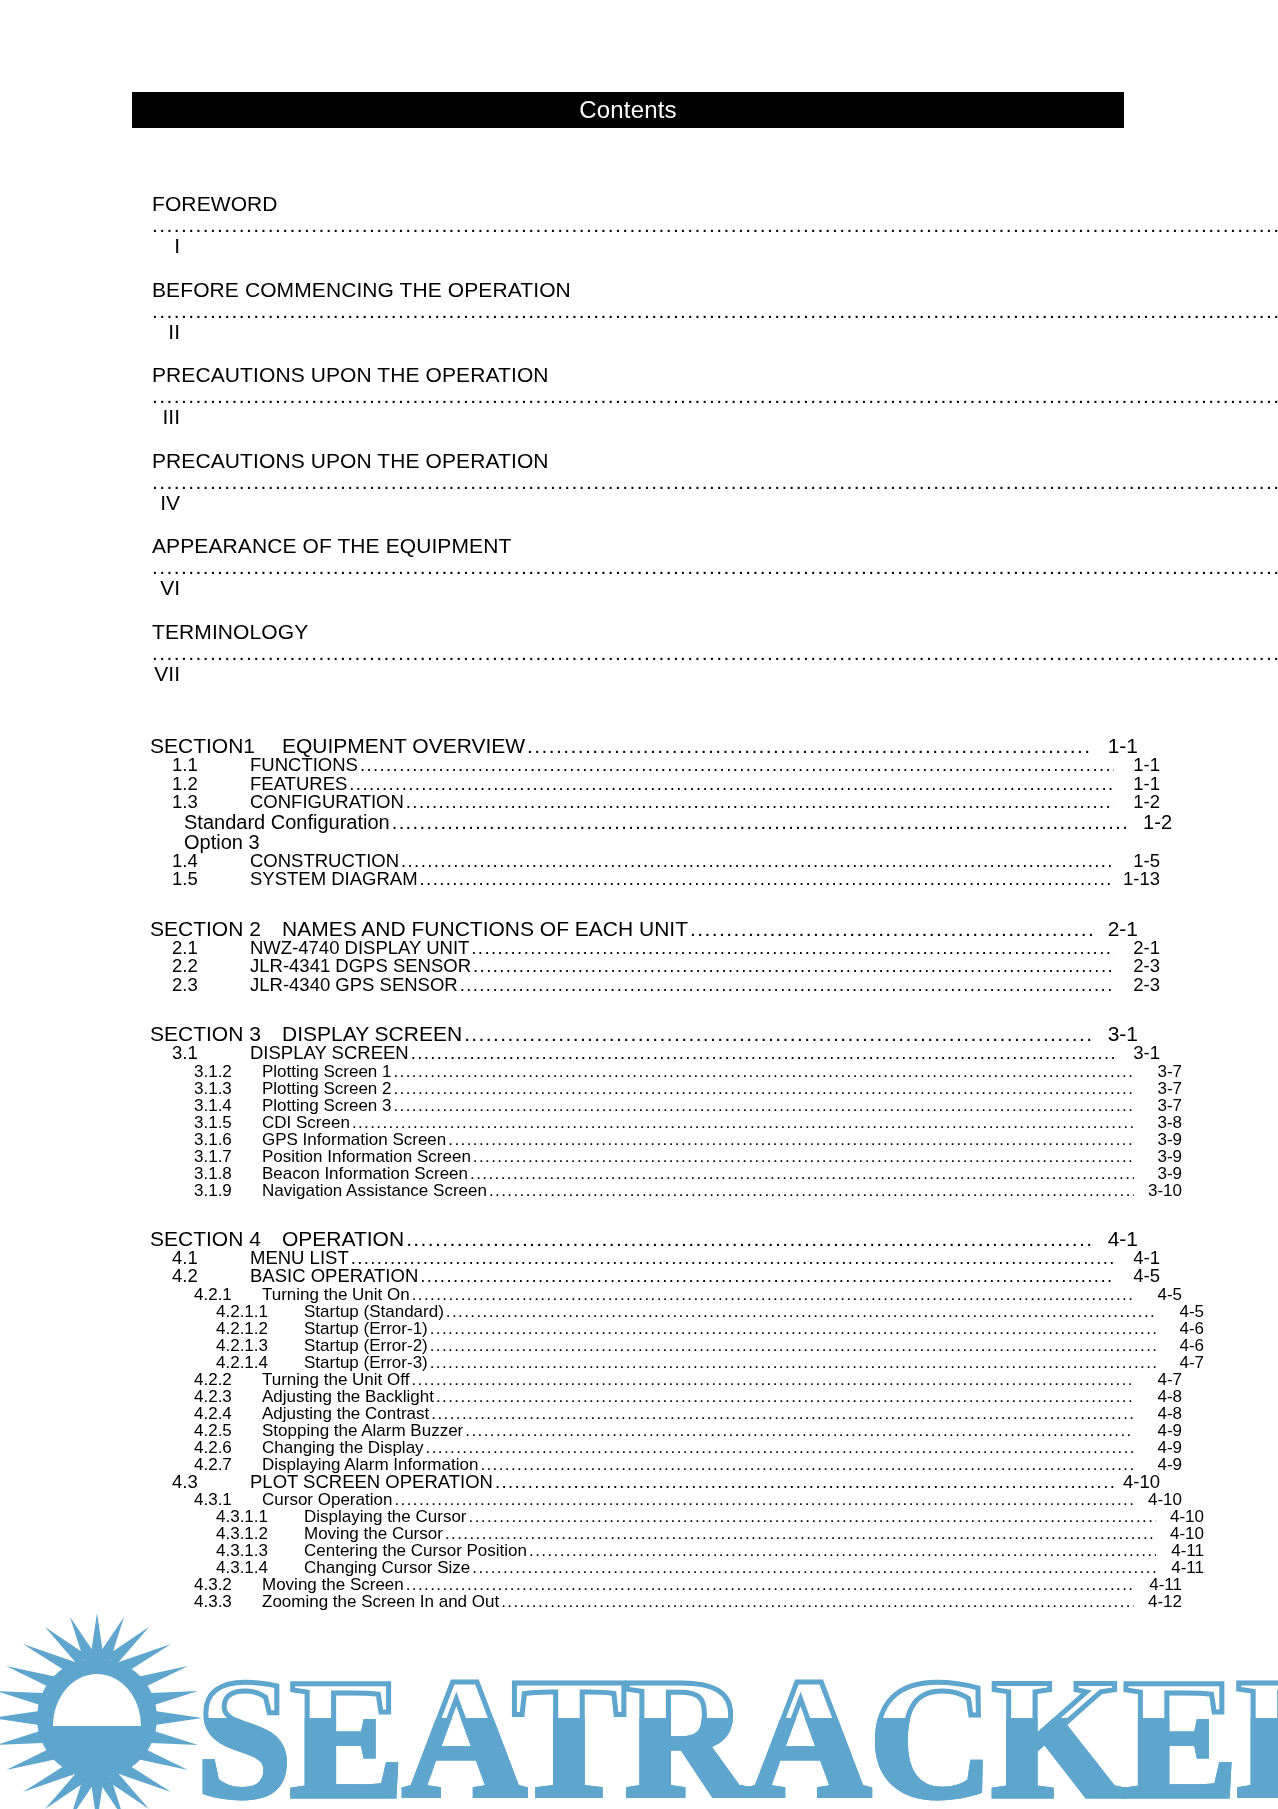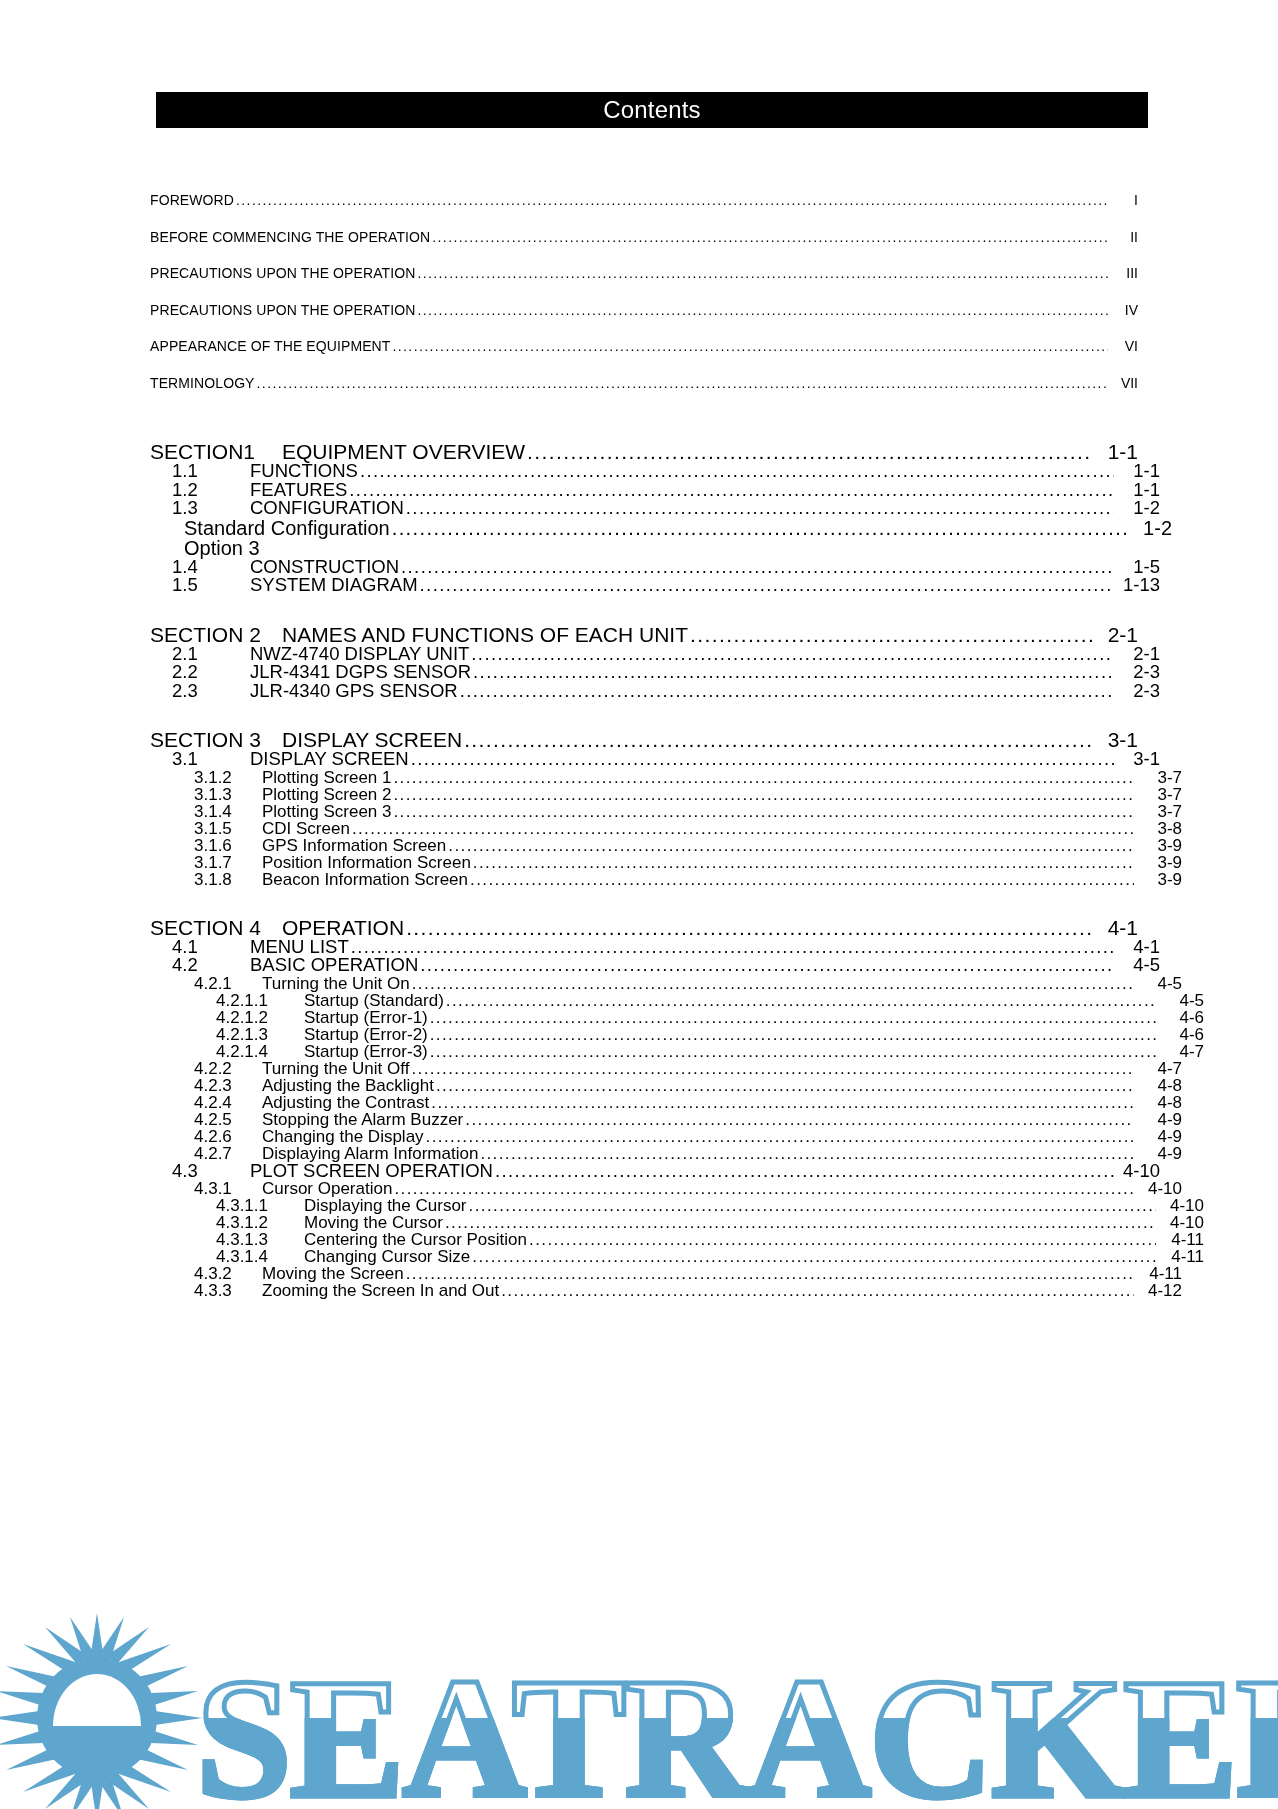--- a/index.html
+++ b/index.html
@@ -18,21 +18,21 @@
 
   #page {
     position: absolute;
     inset: 0;
     background: #ffffff;
   }
 
   
   .header-bar {
     position: absolute;
-    left: 156px;
+    left: 132px;
     top: 92px;
     width: 992px;
     height: 36px;
     background: #000000;
     color: #ffffff;
     display: flex;
     align-items: center;
     justify-content: center;
     font-size: 24px;
     letter-spacing: 0.2px;
@@ -82,22 +82,23 @@
     content: "........................................................................................................................................................................................................";
   }
 
   .pageno {
     flex: 0 0 auto;
     text-align: right;
   }
 
   
   .front {
-    font-size: 14px;
+    font-size: 21px;
     margin-bottom: 22.5px;
+    flex-direction: column;
   }
   .front .title { letter-spacing: 0.1px; }
   .front .pageno { min-width: 28px; }
 
   
   .sec {
     font-size: 21px;
     justify-content: flex-end;
   }
   .sec .num { width: 132px; }
@@ -359,20 +360,28 @@
           <span class="leader"></span>
           <span class="pageno">3-9</span>
         </div>
         <div class="entry lvl3">
           <span class="label">
             <span class="num">3.1.8</span>
             <span class="title">Beacon Information Screen</span>
           </span>
           <span class="leader"></span>
           <span class="pageno">3-9</span>
+        </div>
+        <div class="entry lvl3">
+          <span class="label">
+            <span class="num">3.1.9</span>
+            <span class="title">Navigation Assistance Screen</span>
+          </span>
+          <span class="leader"></span>
+          <span class="pageno">3-10</span>
         </div>
         <div class="gap-lg"></div>
         <div class="entry sec">
           <span class="label">
             <span class="num">SECTION 4</span>
             <span class="title">OPERATION</span>
           </span>
           <span class="leader"></span>
           <span class="pageno">4-1</span>
         </div>

